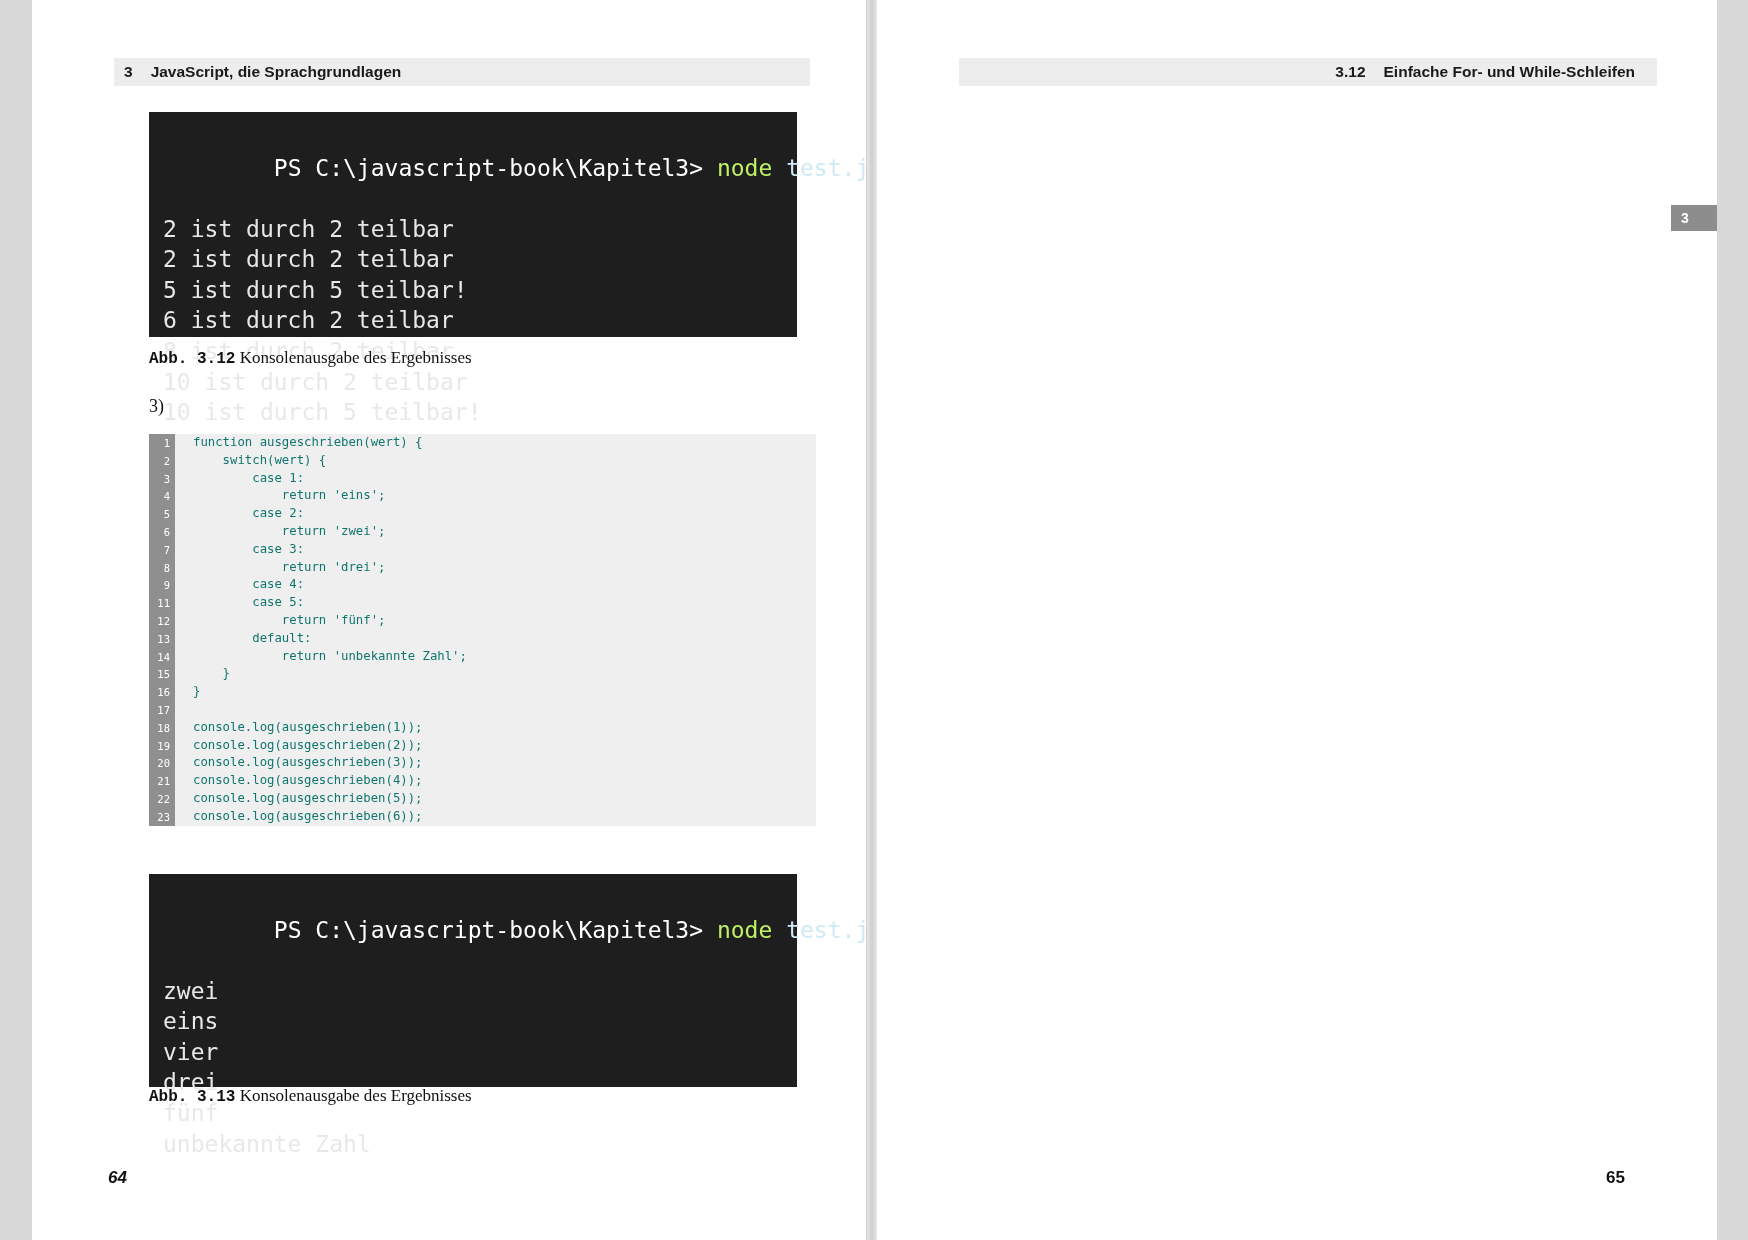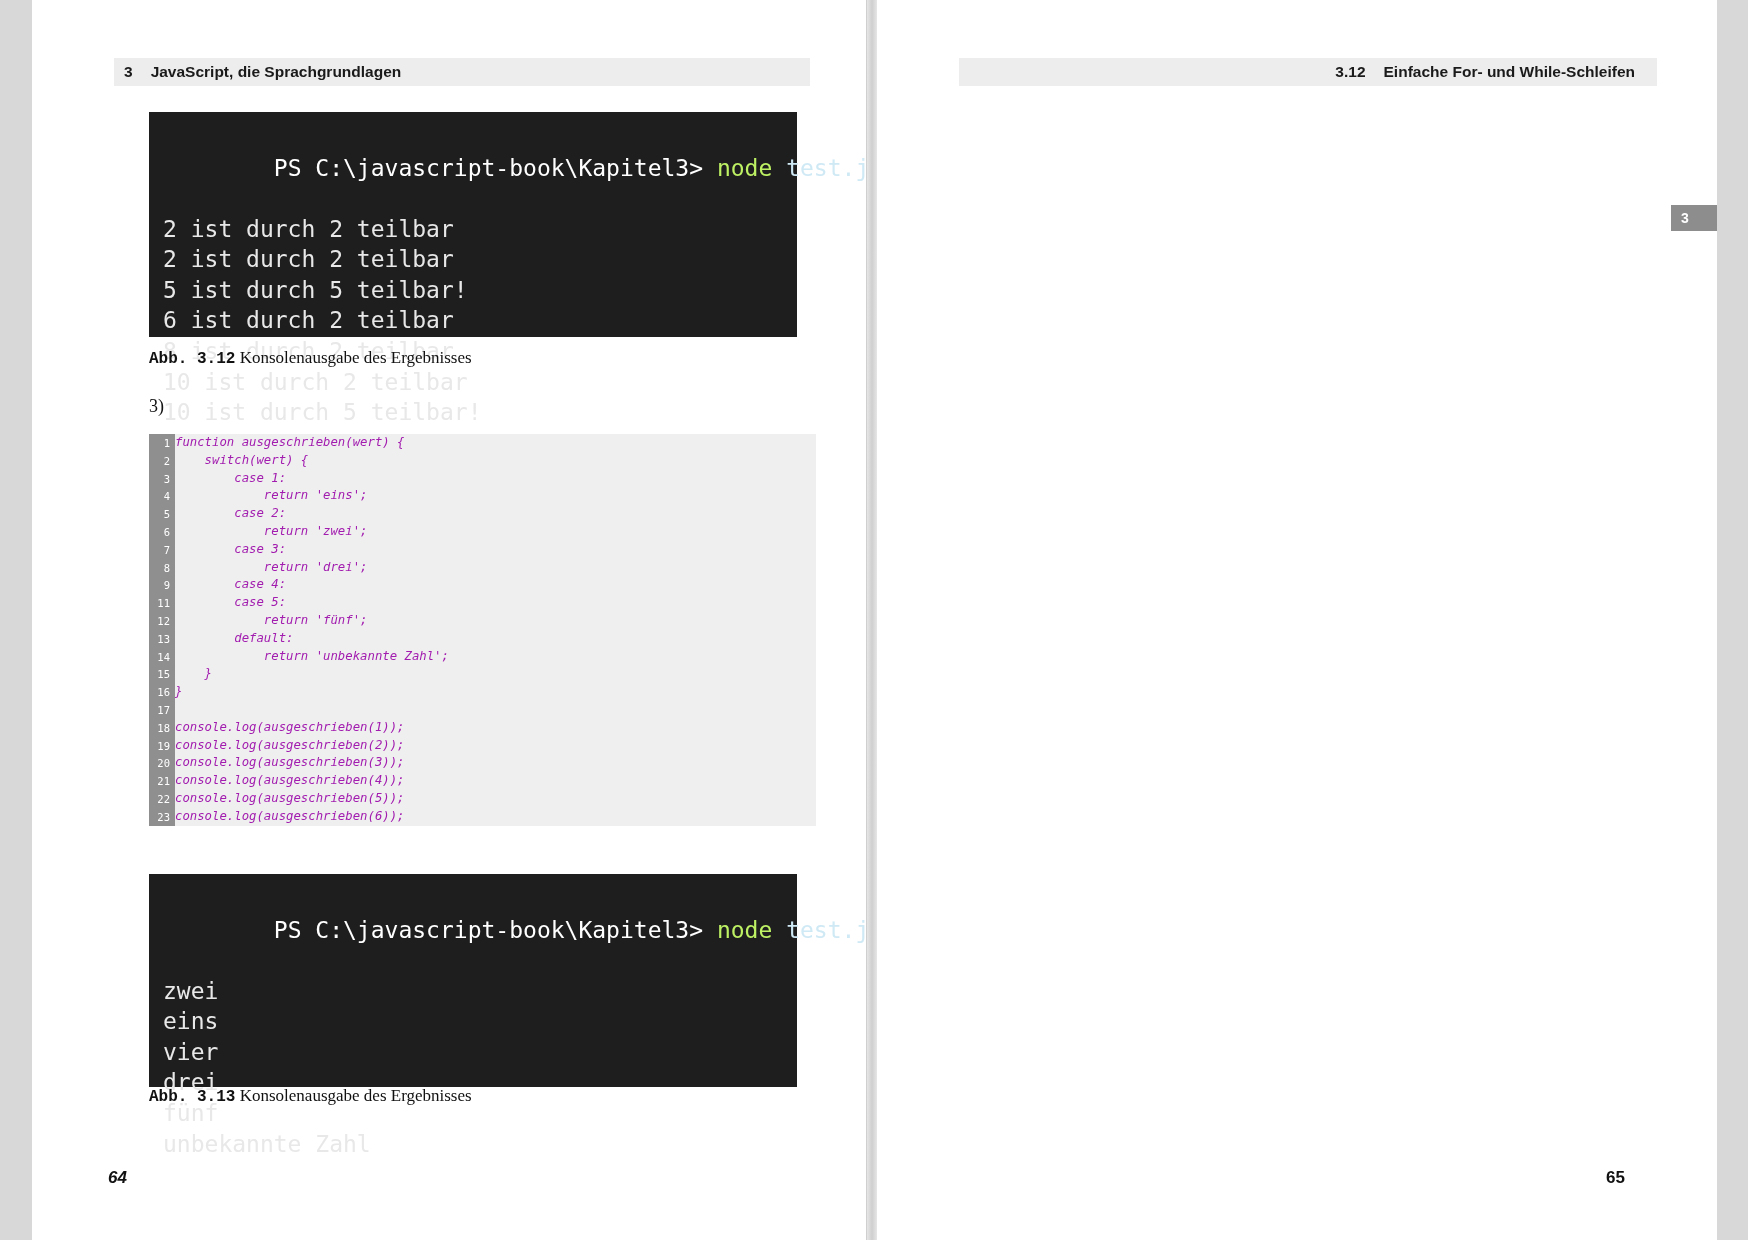--- a/index.html
+++ b/index.html
@@ -176,26 +176,25 @@
     background: #8f8f8f;
     color: #ffffff;
     font-size: 10.5px;
     text-align: right;
     padding-right: 5px;
     padding-top: 3px;
     box-sizing: border-box;
     line-height: 1.25;
   }
   .code-txt {
-    padding-left: 0;
+    padding-left: 18px;
     font-size: 12.3px;
-    color: #a21caf;
+    color: #0f766e;
     white-space: pre;
     line-height: 17.8px;
-    font-style: italic;
   }
   .code-main {
     left: 117px;
     top: 434px;
     width: 667px;
   }
 </style>
 </head>
 <body>
 

